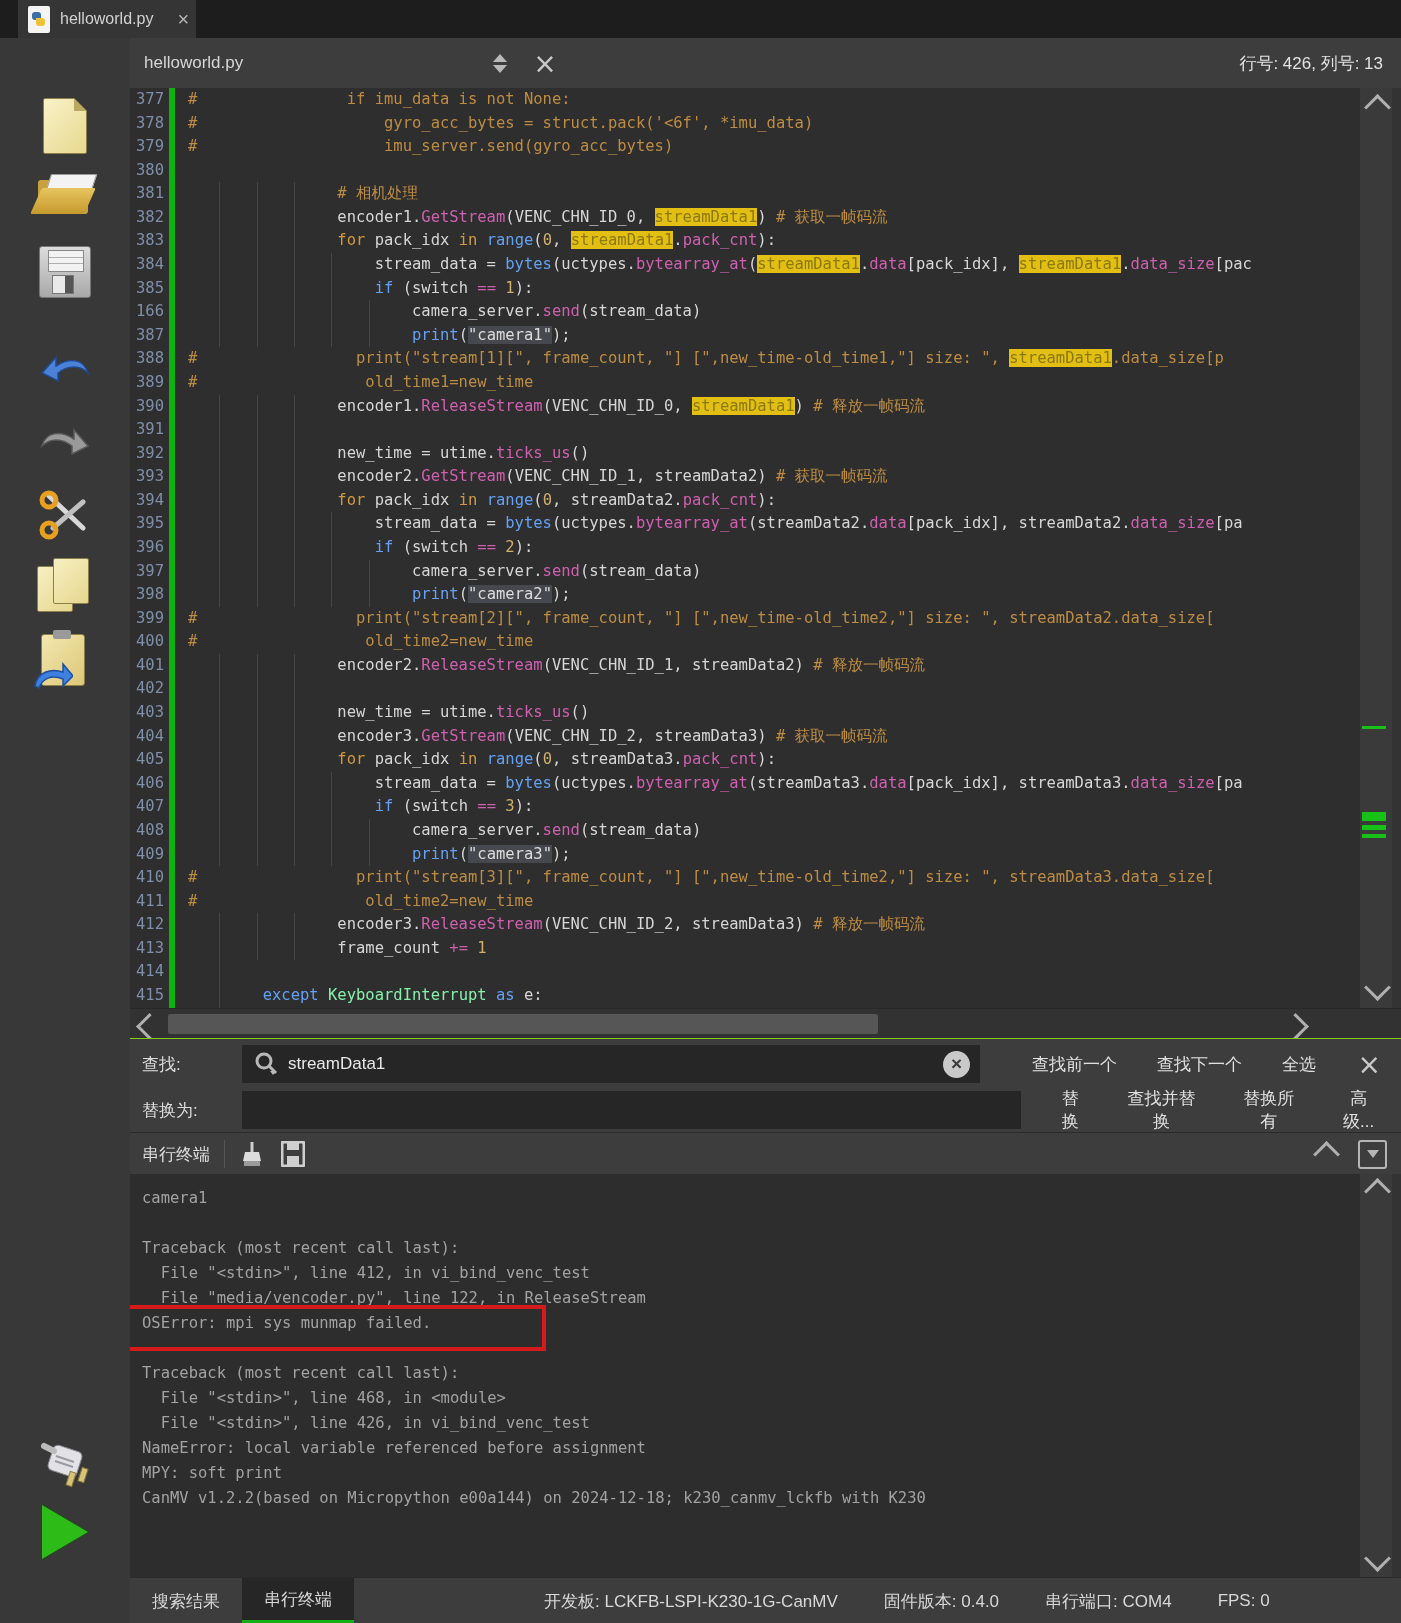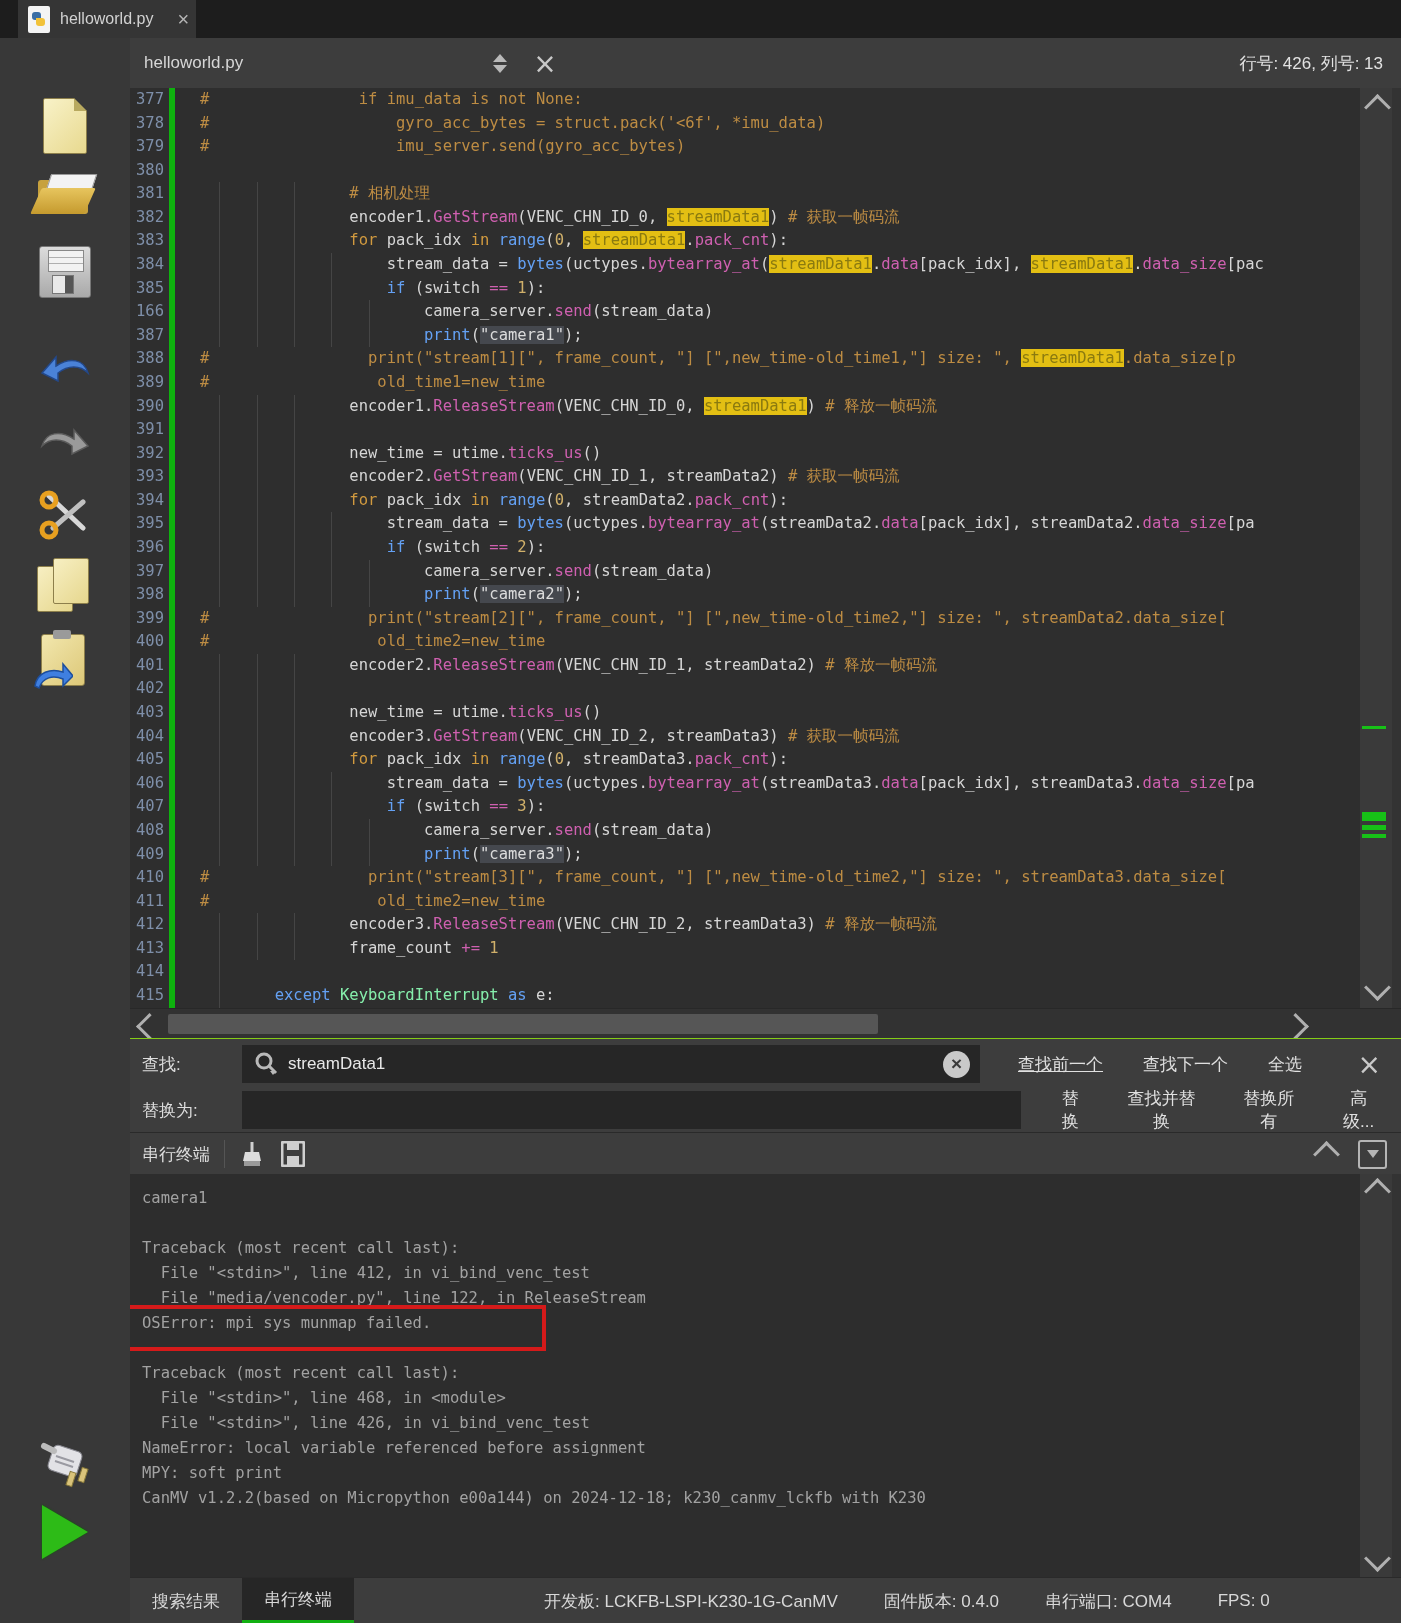--- a/index.html
+++ b/index.html
@@ -45,21 +45,21 @@
   .sorticon .u{width:0;height:0;border-left:7px solid transparent;border-right:7px solid transparent;border-bottom:8px solid #b9b9b9;margin-bottom:3px;}
   .sorticon .d{width:0;height:0;border-left:7px solid transparent;border-right:7px solid transparent;border-top:8px solid #b9b9b9;}
   .bigx{font-size:28px;color:#c9c9c9;margin-left:26px;font-family:"DejaVu Sans",sans-serif;}
   .cursorinfo{margin-left:auto;margin-right:18px;font-size:17px;color:#e2e2e2;}
   
   .editor{position:absolute;left:130px;top:88px;width:1230px;height:920px;background:#2e2e2e;overflow:hidden;
           font-family:"DejaVu Sans Mono",monospace;font-size:15.5px;}
   .crow{display:flex;height:23.59px;line-height:23.59px;}
   .lnum{flex:none;width:34px;text-align:right;padding-right:5px;color:#7e8fa9;}
   .gbar{flex:none;width:6px;background:#0eb20e;}
-  .ctext{flex:1;white-space:pre;position:relative;padding-left:25px;overflow:hidden;}
+  .ctext{flex:1;white-space:pre;position:relative;padding-left:13px;overflow:hidden;}
   .guide{position:absolute;top:0;bottom:0;width:1px;background:#454545;}
   .st{color:#d6d6d6;} .sc{color:#bd8c43;} .sk{color:#d19a3f;} .sb{color:#64a1f4;}
   .sm{color:#cf60b0;} .sn{color:#d0b06a;} .se{color:#86efac;}
   .ss{color:#dcdcdc;background:#45484e;}
   .hl{background:#e3bf13;color:#8a7a10;}
   
   .vscroll{position:absolute;left:1360px;top:88px;width:32px;height:920px;background:#3a3a3a;}
   .vedge{position:absolute;left:1392px;top:88px;width:9px;height:920px;background:#333;}
   .chev{width:16px;height:16px;border-left:3px solid #b0b0b0;border-top:3px solid #b0b0b0;display:inline-block;}
   .chev.up{transform:rotate(45deg);} .chev.down{transform:rotate(225deg);}
@@ -399,21 +399,21 @@
       <span class="flabel">查找:</span>
       <div class="finput" style="width:738px;">
         <svg class="mag" width="26" height="26" viewBox="0 0 26 26">
           <circle cx="10" cy="10" r="7" fill="none" stroke="#b9b9b9" stroke-width="3"></circle>
           <line x1="15" y1="15" x2="22" y2="22" stroke="#b9b9b9" stroke-width="3"></line>
           <path d="M16 20 l6 0 -3 4 z" fill="#b9b9b9"></path>
         </svg>
         <span>streamData1</span>
         <span class="clearbtn">×</span>
       </div>
-      <button class="fbtn" style="margin-left:32px;text-decoration:underline;">查找前一个</button>
+      <button class="fbtn" style="margin-left:46px;">查找前一个</button>
       <button class="fbtn" style="margin-left:28px;">查找下一个</button>
       <button class="fbtn" style="margin-left:28px;">全选</button>
       <span class="bigx" style="margin-left:auto;margin-right:20px;">×</span>
     </div>
     <div class="frow" style="top:48px;justify-content:center;">
       <span class="flabel">替换为:</span>
       <div class="finput" style="width:838px;">
         <span></span>
       </div>
       <button class="fbtn" style="margin-left:28px;">替换</button>

